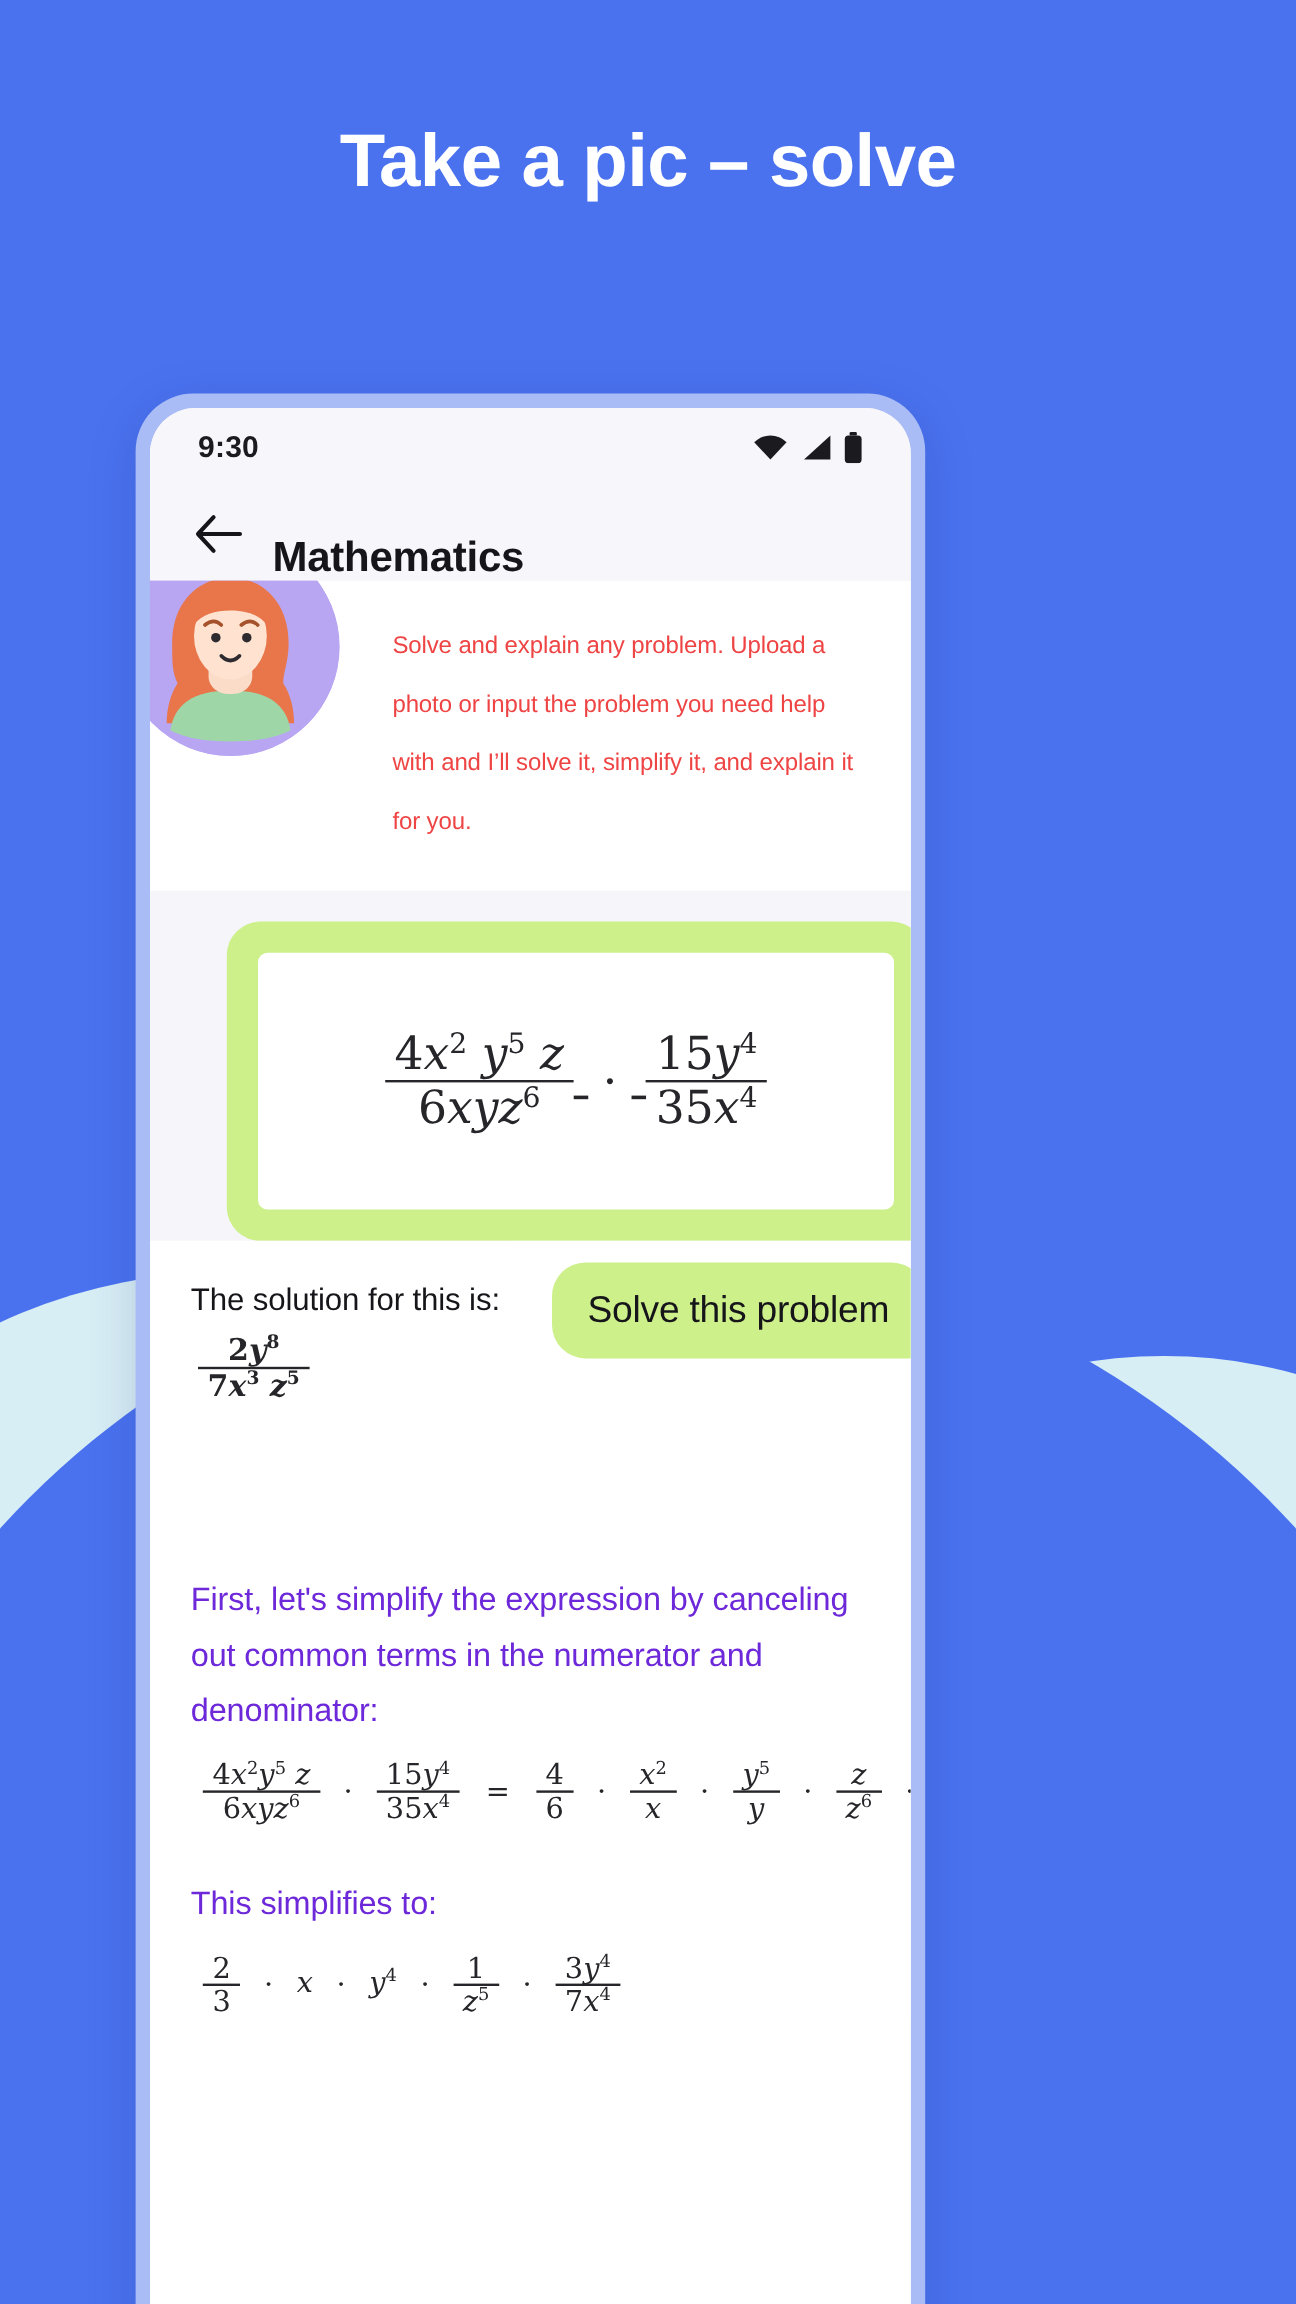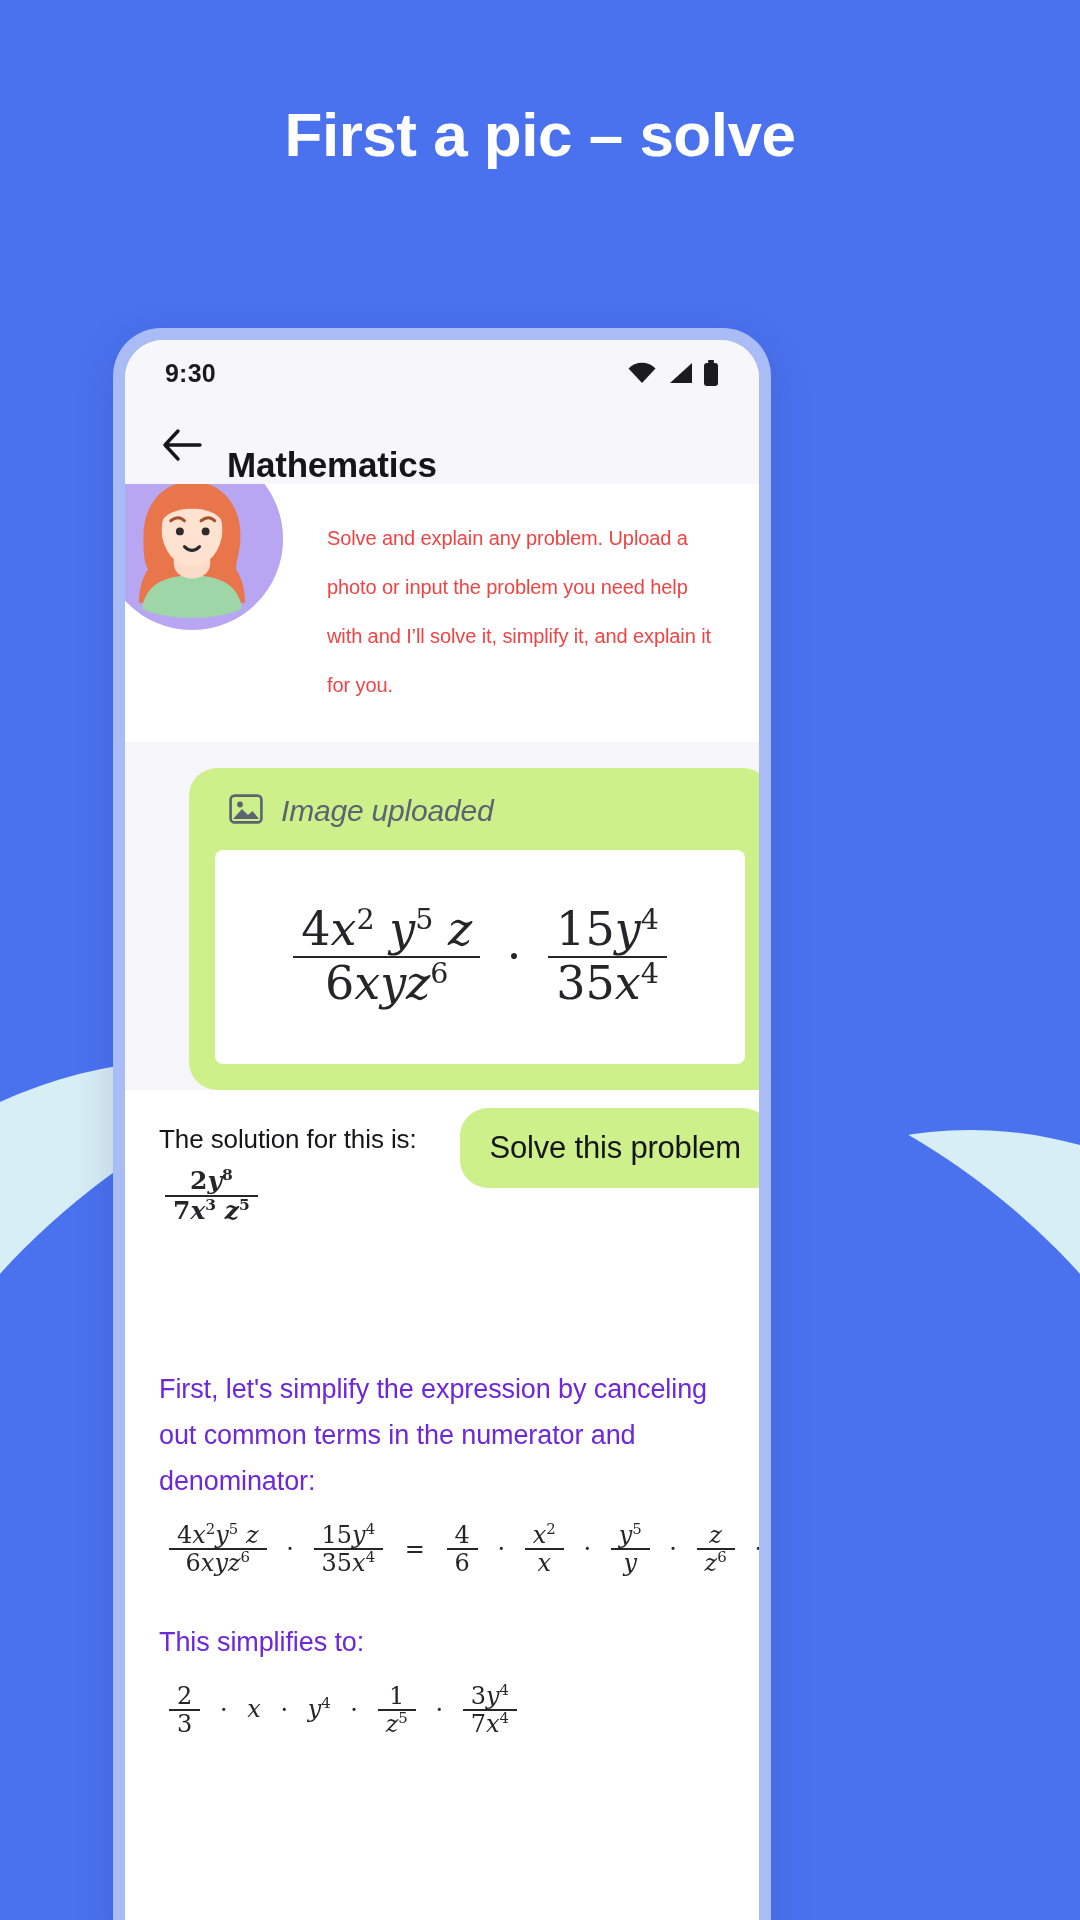--- a/index.html
+++ b/index.html
@@ -162,21 +162,21 @@
   
   .math{ font-family:"DejaVu Serif", serif; color:#26262a; }
   .mi{ font-style:italic; }
   .frac{ display:inline-block; vertical-align:middle; text-align:center; }
   .frac .num{ display:block; padding:0 8px; }
   .frac .den{ display:block; border-top:2px solid #26262a; padding:0 8px; }
   sup{ font-size:0.62em; vertical-align:super; line-height:0; }
   .dot{ display:inline-block; padding:0 12px; vertical-align:middle; }
   .eq{ display:inline-block; padding:0 14px; vertical-align:middle; }
 
-  .formula-main{ font-size:46px; line-height:1.12; white-space:nowrap; }
+  .formula-main{ font-size:38px; line-height:1.12; white-space:nowrap;text-decoration:underline; }
   .formula-ans{ font-size:25px; line-height:1.1; font-weight:700; }
   .formula-step{ font-size:24px; line-height:1.1; white-space:nowrap; }
 
   
   .answer-wrap{ background:#ffffff; padding:18px 0 0 0; position:relative; }
   .bubble-row-right2{ display:flex; justify-content:flex-end; padding-left:64px; }
   .bubble-green-sm{
     background:#cdf08a;
     border-radius:28px 28px 6px 28px;
     padding:22px 30px;
@@ -205,21 +205,21 @@
 </style>
 </head>
 <body>
 
 <div class="bg-base"></div>
 <div class="bg-pale-left"></div>
 <div class="bg-pale-right"></div>
 <div class="bg-blue-arc"></div>
 
 <div class="headline">
-  <div>First a pic – solve</div>
+  <div>Take a pic – solve</div>
 </div>
 
 <div class="phone">
   <div class="screen">
 
     <div class="statusbar">
       <div class="status-time">9:30</div>
       <div class="status-icons">
         <span class="ic-wifi">
           <svg width="30" height="22" viewBox="0 0 30 22">
@@ -269,30 +269,20 @@
             </g>
           </svg>
         </div>
         <div class="intro-text">Solve and explain any problem. Upload a photo or input the problem you need help with and I’ll solve it, simplify it, and explain it for you.</div>
       </div>
 
       <div class="gap"></div>
 
       <div class="bubble-row-right">
         <div class="bubble-green">
-          <div class="uploaded-head">
-            <span>
-              <svg width="34" height="30" viewBox="0 0 34 30">
-                <rect x="1.6" y="1.6" width="30.8" height="26.8" rx="4" fill="none" stroke="#5b6470" stroke-width="2.6"></rect>
-                <circle cx="11" cy="10.5" r="2.9" fill="#5b6470"></circle>
-                <path d="M4 25 L13 15 L19 21 L23.5 17 L30 25 Z" fill="#5b6470"></path>
-              </svg>
-            </span>
-            <span class="uploaded-label">Image uploaded</span>
-          </div>
           <div class="img-card">
             <span class="math formula-main">
               <span class="frac">
                 <span class="num">4<span class="mi">x</span><sup>2</sup> <span class="mi">y</span><sup>5</sup> <span class="mi">z</span></span>
                 <span class="den">6<span class="mi">xyz</span><sup>6</sup></span>
               </span>
               <span class="dot">·</span>
               <span class="frac">
                 <span class="num">15<span class="mi">y</span><sup>4</sup></span>
                 <span class="den">35<span class="mi">x</span><sup>4</sup></span>

